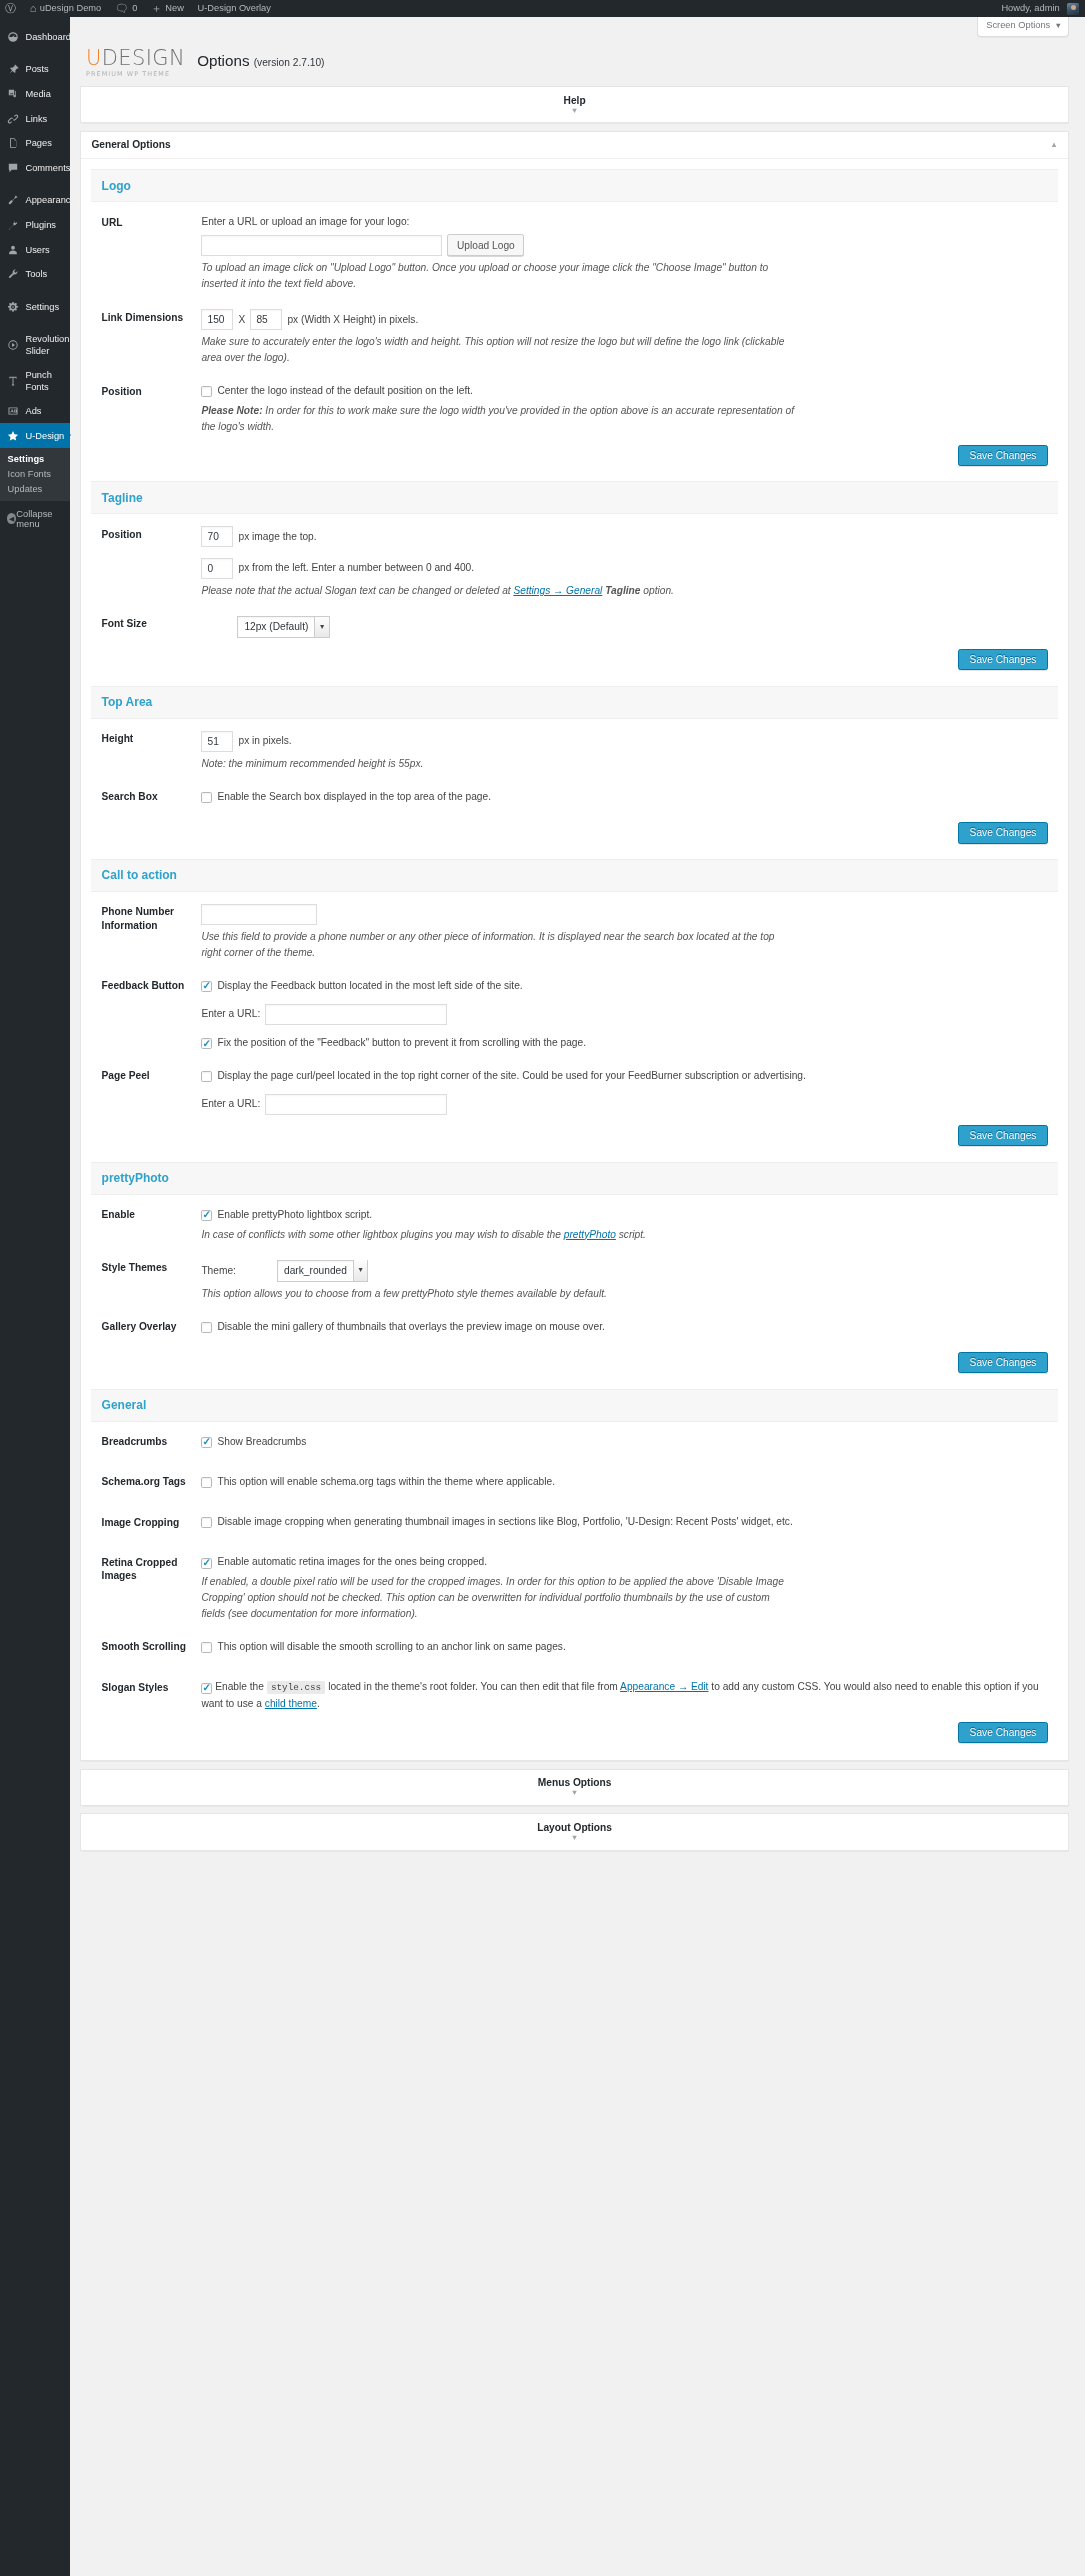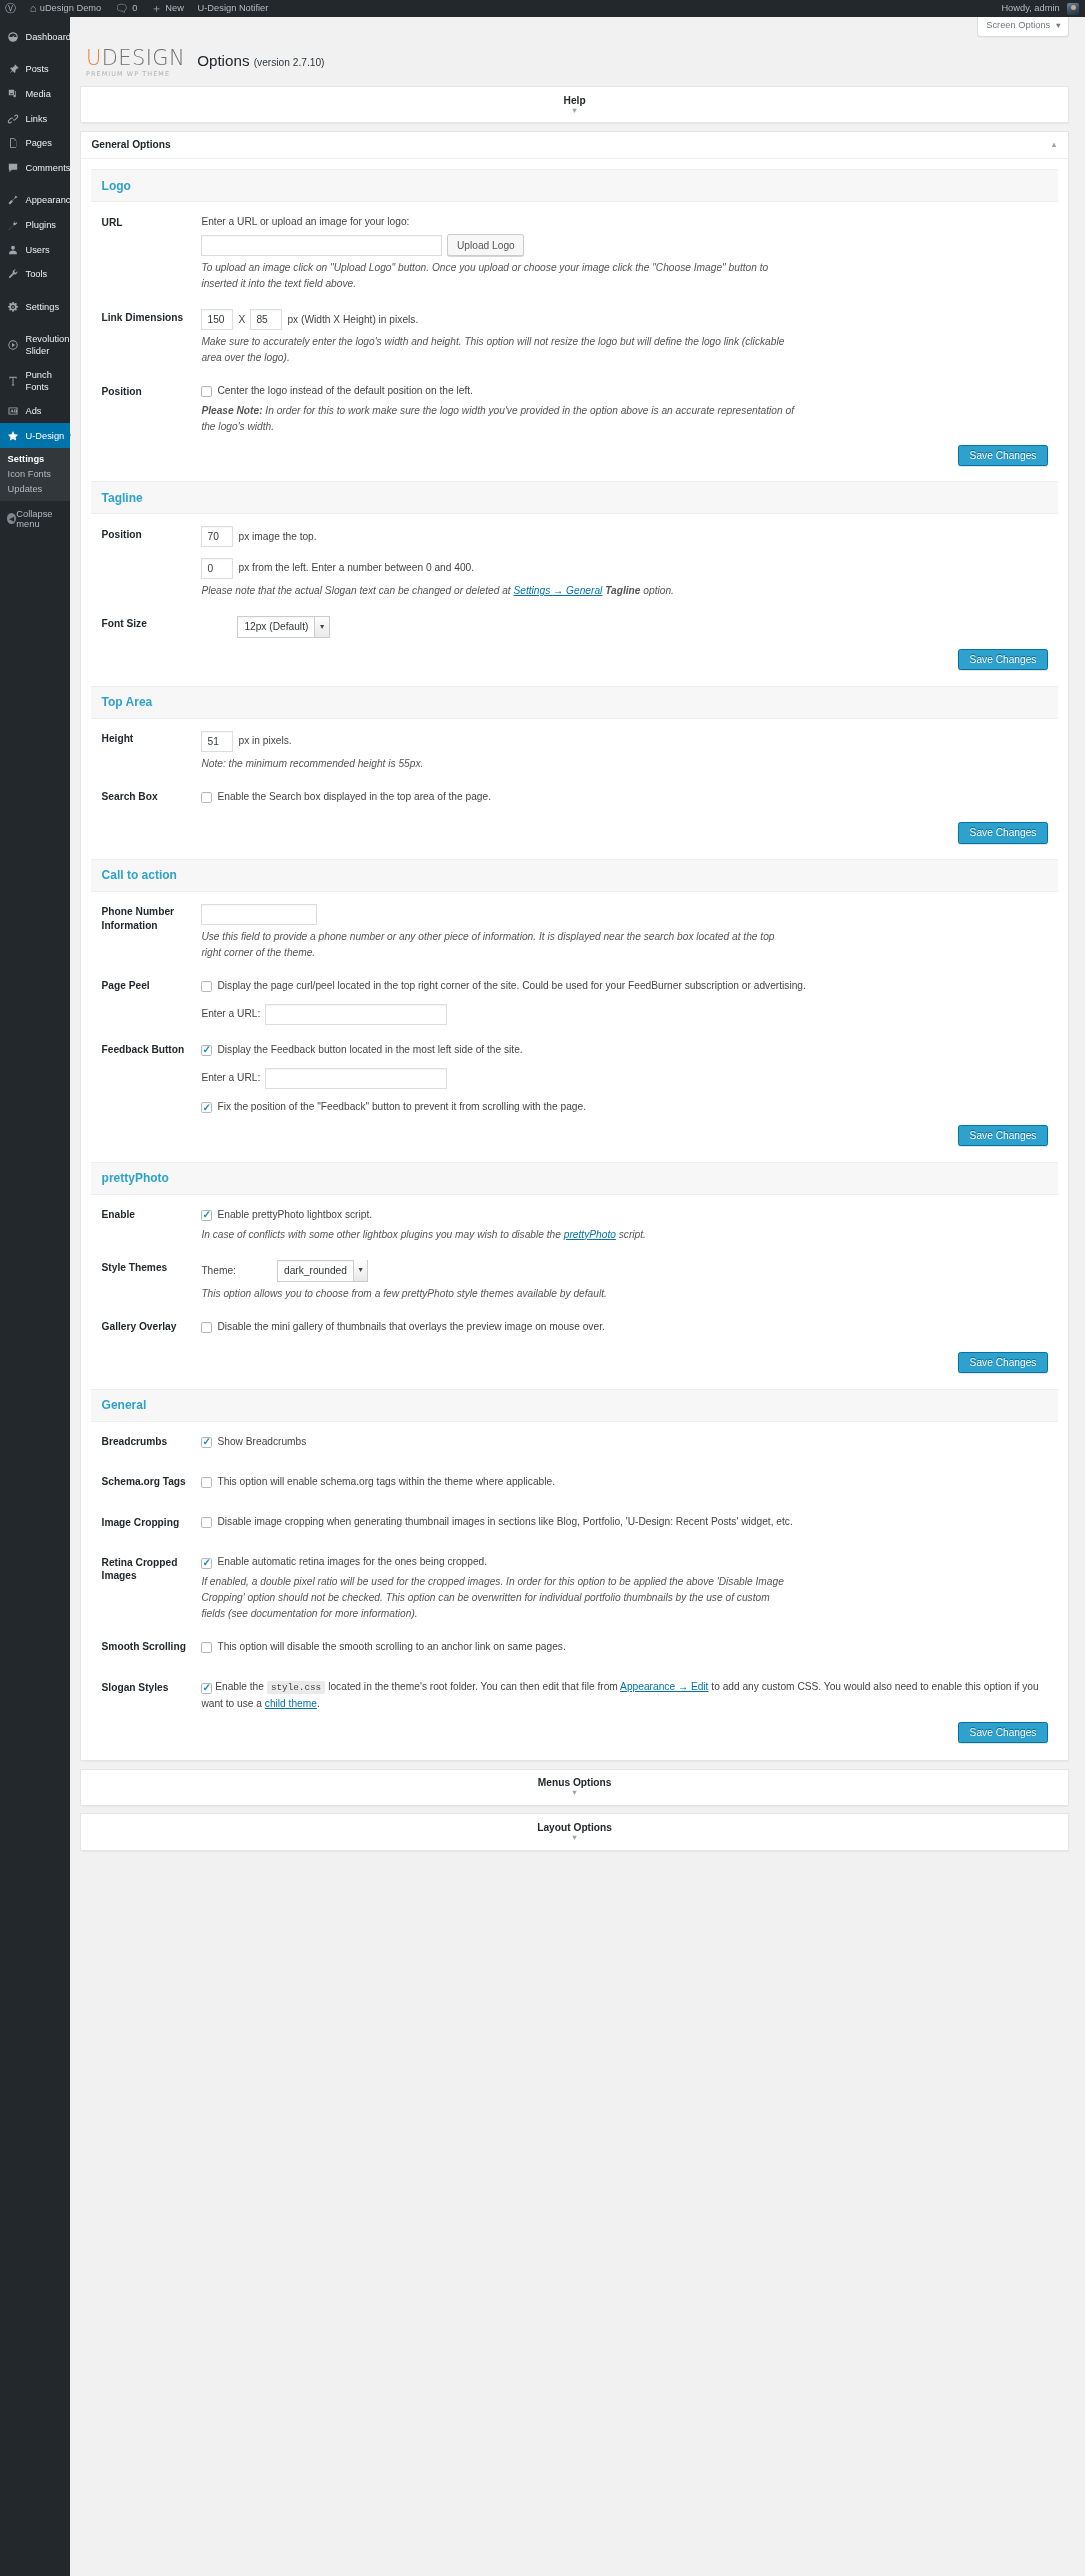--- a/index.html
+++ b/index.html
@@ -184,21 +184,21 @@
   </div>
   <div class="ab-item">
     <span class="wp-glyph">🗨</span>
     <span>0</span>
   </div>
   <div class="ab-item">
     <span class="wp-glyph">＋</span>
     <span>New</span>
   </div>
   <div class="ab-item">
-    <span>U-Design Notifier</span>
+    <span>U-Design Overlay</span>
   </div>
   <div class="ab-spacer"></div>
   <div class="ab-item">
     <span>Howdy, admin</span>
     <span class="ab-avatar"></span>
   </div>
 </div>
 
 <div id="sidebar">
 
@@ -498,46 +498,46 @@
       <table class="form-table">
         <tbody>
             <tr>
           <th>Phone Number Information</th>
           <td>
             <input type="text" class="in-phone" value="" style="">
             <div class="desc">Use this field to provide a phone number or any other piece of information. It is displayed near the search box located at the top right corner of the theme.</div>
           </td>
         </tr>
         <tr>
-          <th>Page Peel</th>
-          <td>
-            <div class="inline">
-              <span class="cb"></span>
-              <span class="cb-label">Display the page curl/peel located in the top right corner of the site. Could be used for your FeedBurner subscription or advertising.</span>
+          <th>Feedback Button</th>
+          <td>
+            <div class="inline">
+              <span class="cb checked"></span>
+              <span class="cb-label">Display the Feedback button located in the most left side of the site.</span>
             </div>
             <div class="inline row-gap">
               <span>Enter a URL:</span>
               <input type="text" class="in-small-url" value="" style="">
             </div>
-          </td>
-        </tr>
-        <tr>
-          <th>Feedback Button</th>
-          <td>
-            <div class="inline">
+            <div class="inline row-gap">
               <span class="cb checked"></span>
-              <span class="cb-label">Display the Feedback button located in the most left side of the site.</span>
+              <span class="cb-label">Fix the position of the "Feedback" button to prevent it from scrolling with the page.</span>
+            </div>
+          </td>
+        </tr>
+        <tr>
+          <th>Page Peel</th>
+          <td>
+            <div class="inline">
+              <span class="cb"></span>
+              <span class="cb-label">Display the page curl/peel located in the top right corner of the site. Could be used for your FeedBurner subscription or advertising.</span>
             </div>
             <div class="inline row-gap">
               <span>Enter a URL:</span>
               <input type="text" class="in-small-url" value="" style="">
-            </div>
-            <div class="inline row-gap">
-              <span class="cb checked"></span>
-              <span class="cb-label">Fix the position of the "Feedback" button to prevent it from scrolling with the page.</span>
             </div>
           </td>
         </tr>
       </tbody>
         </table>
       <div class="save-row">
         <button class="btn-primary">Save Changes</button>
       </div>
 
       <div class="section-title">prettyPhoto</div>

